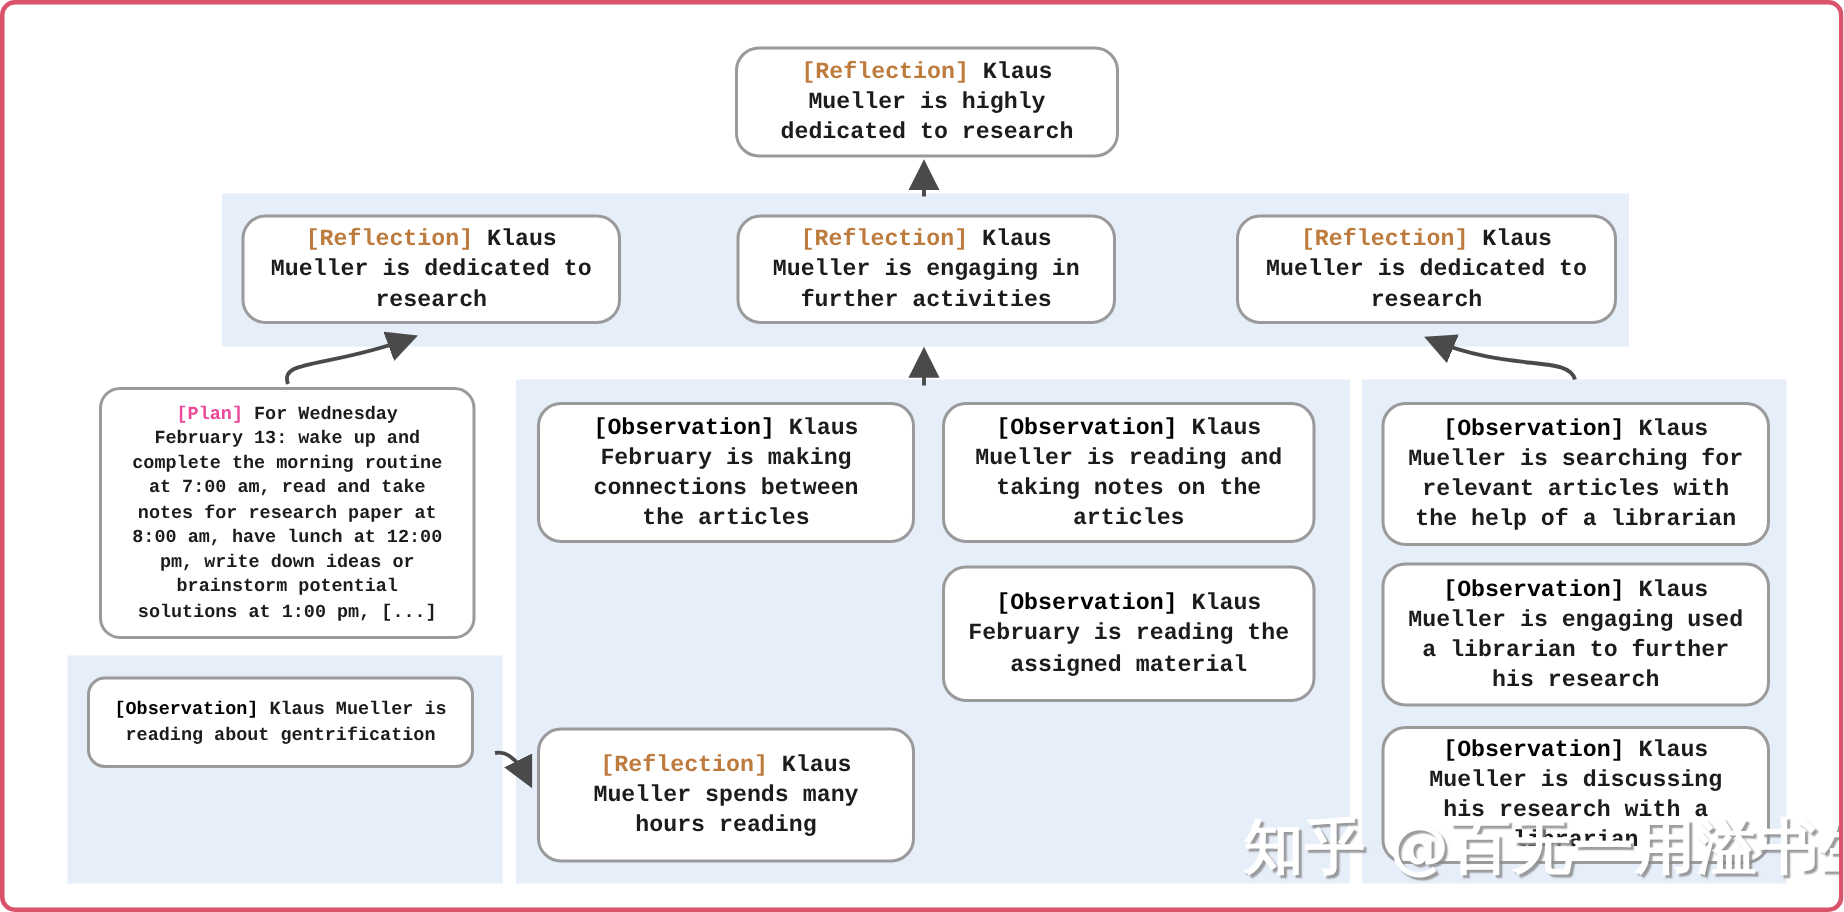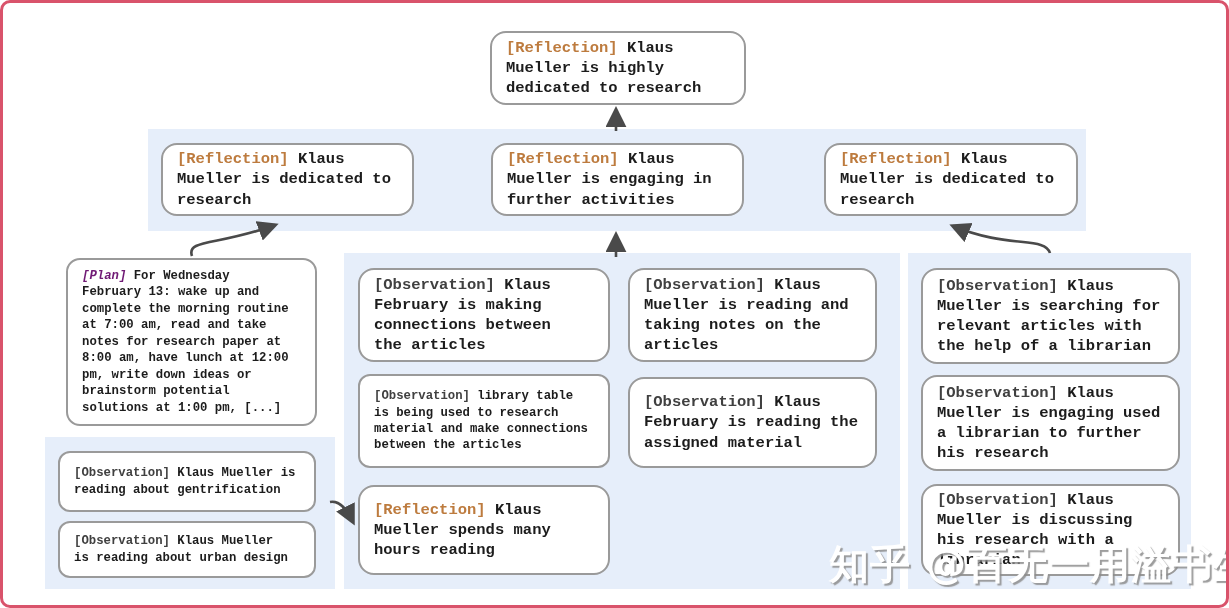--- a/index.html
+++ b/index.html
@@ -7,29 +7,29 @@
     position:relative;width:1229px;height:608px;box-sizing:border-box;
     border:3px solid #d9536b;border-radius:10px;background:#ffffff;overflow:hidden;
     font-family:"Liberation Mono","DejaVu Sans Mono",monospace;
   }
   .band{position:absolute;background:#e6eefa;z-index:1;}
   .box{
     position:absolute;z-index:2;background:#ffffff;
     border:2.5px solid #9a9a9a;border-radius:16px;
     display:flex;flex-direction:column;justify-content:center;
     padding:4px 14px;box-sizing:border-box;
-    font-weight:bold;color:#1c1c1c;font-size:15.5px;line-height:1.3;
+    font-weight:bold;color:#1c1c1c;font-size:15.5px;line-height:1.3;text-align:center;
   }
   .box .txt{white-space:pre-wrap;}
   .box.small{font-size:12.3px;line-height:1.34;border-radius:12px;}
   .box.mid{font-size:14px;line-height:1.33;border-radius:14px;}
   .tag{font-weight:bold;}
   .tag.reflection{color:#bd7b3e;}
-  .tag.observation{color:#404040;font-family:Liberation Mono, monospace;}
-  .tag.plan{color:#701a75;font-style:italic;}
+  .tag.observation{color:#000000;font-family:Liberation Mono, monospace;}
+  .tag.plan{color:#ec4899;}
   #arrows{position:absolute;left:0;top:0;width:1229px;height:608px;z-index:3;pointer-events:none;}
   #watermark{
     position:absolute;left:826px;top:534px;z-index:4;
     font-family:"DejaVu Sans","Liberation Sans",sans-serif;
     font-size:40px;font-weight:bold;color:#ffffff;letter-spacing:1px;
     text-shadow:2px 2px 1px rgba(140,140,140,0.85);
     white-space:nowrap;
   }
 </style>
 </head>
@@ -73,36 +73,26 @@
 8:00 am, have lunch at 12:00
 pm, write down ideas or
 brainstorm potential
 solutions at 1:00 pm, [...]</span></div>
   </div>
 
   <div class="box small" style="left:55px;top:448px;width:258px;height:61px;">
     <div class="txt"><span class="tag observation">[Observation]</span><span> Klaus Mueller is
 reading about gentrification</span></div>
   </div>
-  <div class="box small" style="left:55px;top:518px;width:258px;height:57px;">
-    <div class="txt"><span class="tag observation">[Observation]</span><span> Klaus Mueller
-is reading about urban design</span></div>
-  </div>
 
   <div class="box" style="left:355px;top:265px;width:252px;height:94px;">
     <div class="txt"><span class="tag observation">[Observation]</span><span> Klaus
 February is making
 connections between
 the articles</span></div>
-  </div>
-  <div class="box small" style="left:355px;top:371px;width:252px;height:94px;">
-    <div class="txt"><span class="tag observation">[Observation]</span><span> library table
-is being used to research
-material and make connections
-between the articles</span></div>
   </div>
   <div class="box" style="left:355px;top:482px;width:252px;height:90px;">
     <div class="txt"><span class="tag reflection">[Reflection]</span><span> Klaus
 Mueller spends many
 hours reading</span></div>
   </div>
 
   <div class="box" style="left:625px;top:265px;width:249px;height:94px;">
     <div class="txt"><span class="tag observation">[Observation]</span><span> Klaus
 Mueller is reading and

